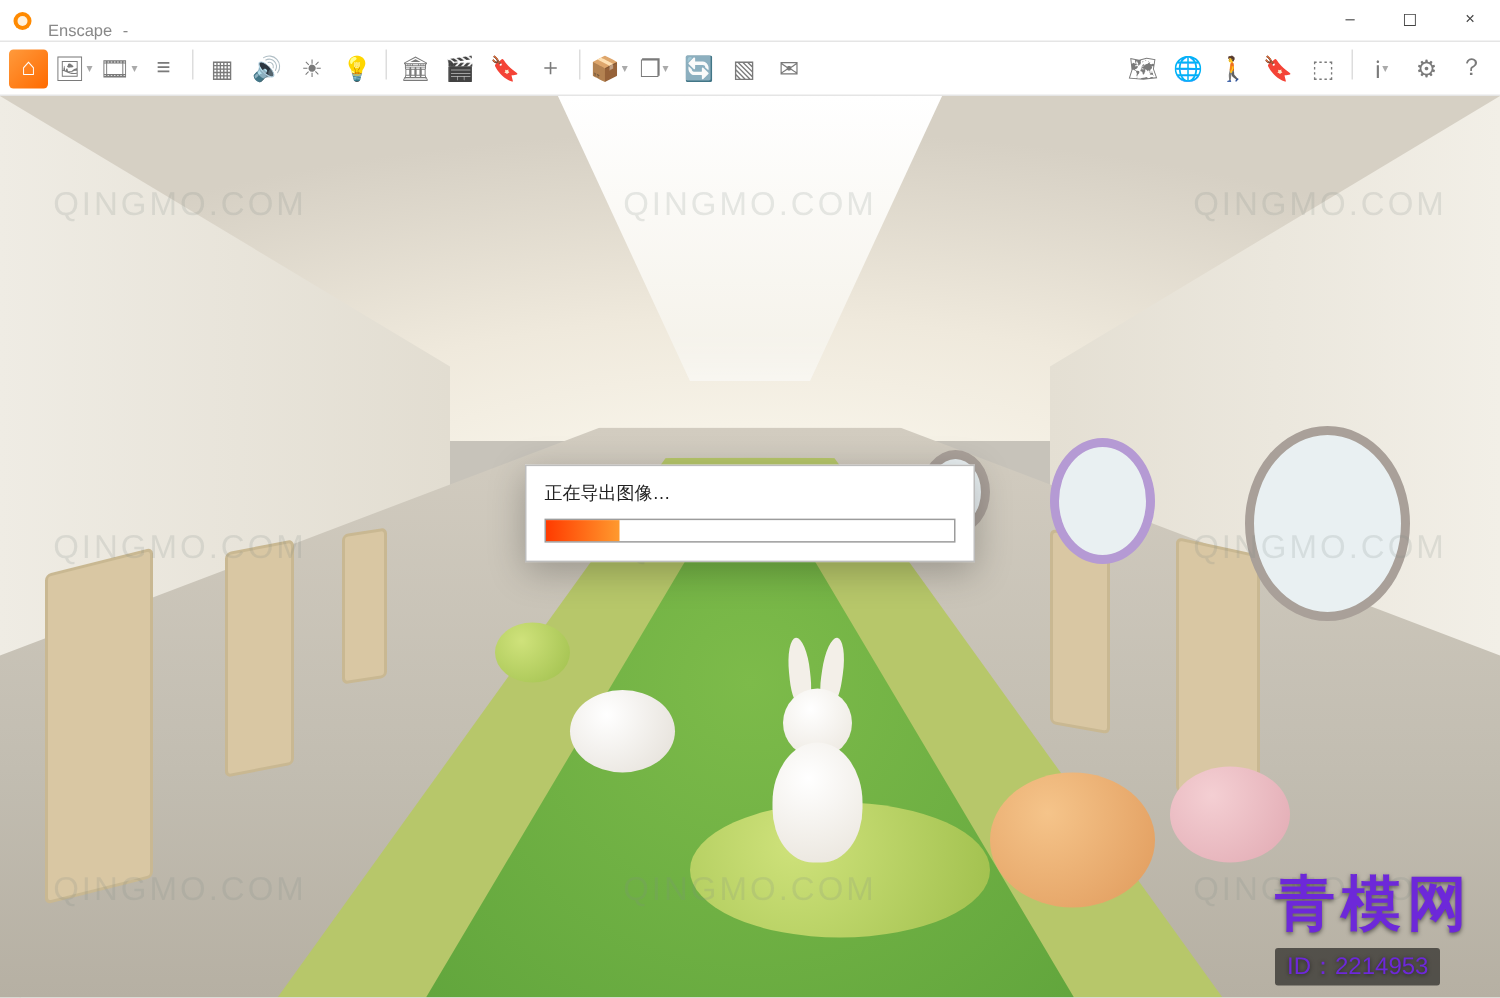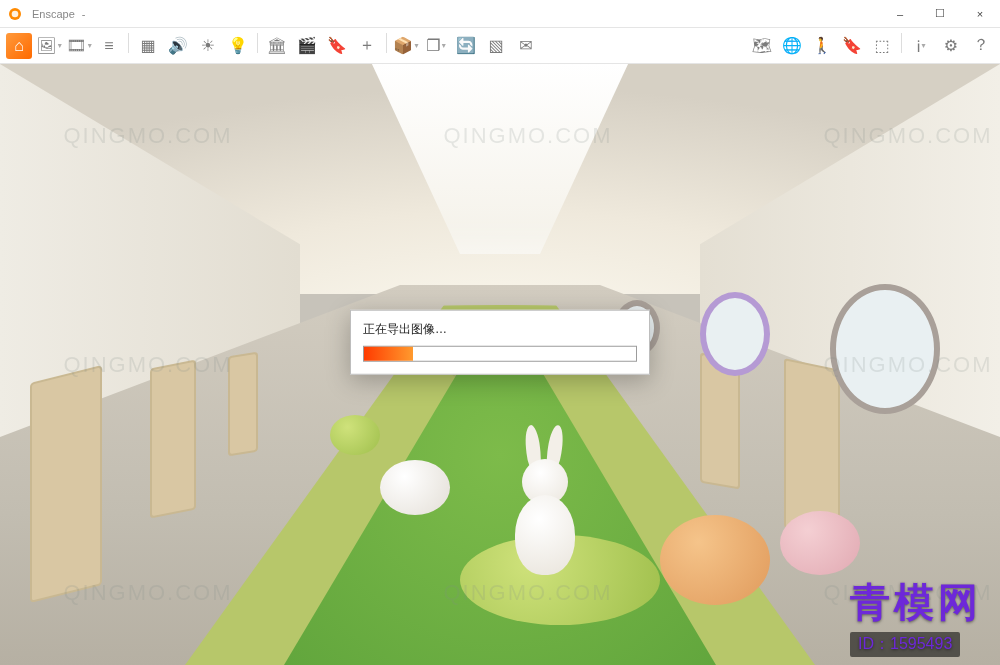--- a/index.html
+++ b/index.html
@@ -3,21 +3,21 @@
 <meta charset="utf-8">
 <style>
   * { margin: 0; padding: 0; box-sizing: border-box; }
   html, body { width: 1000px; height: 665px; overflow: hidden; font-family: "Microsoft YaHei", Arial, sans-serif; background: #f0f0f0; }
 
   
   .titlebar {
     height: 28px;
     background: #ffffff;
     display: flex;
-    align-items: center;
+    align-items: flex-end;
     border-bottom: 1px solid #e5e5e5;
     font-size: 11px;
     color: #666;
   }
   .titlebar .logo {
     width: 26px; height: 26px;
     display: flex; align-items: center; justify-content: center;
     margin-left: 2px;
   }
   .titlebar .logo svg { width: 16px; height: 16px; }
@@ -159,21 +159,20 @@
     pointer-events: none;
     opacity: .18;
     color: #808b87;
     font-size: 22px;
     letter-spacing: 2px;
   }
   .wm-tile span {
     position: absolute;
     transform: translate(-50%, -50%);
     white-space: nowrap;
-    margin-left: 28px;
   }
   .brand {
     position: absolute;
     right: 18px; bottom: 8px;
     text-align: left;
     color: #6d28d9;
     text-shadow: 0 1px 3px rgba(0,0,0,.5);
     pointer-events: none;
   }
   .brand .cn { font-size: 40px; font-weight: 600; letter-spacing: 4px; }
@@ -387,21 +386,21 @@
     <span style="left:12%; top:50%">QINGMO.COM</span>
     <span style="left:50%; top:50%">QINGMO.COM</span>
     <span style="left:88%; top:50%">QINGMO.COM</span>
     <span style="left:12%; top:88%">QINGMO.COM</span>
     <span style="left:50%; top:88%">QINGMO.COM</span>
     <span style="left:88%; top:88%">QINGMO.COM</span>
   </div>
 
   <div class="brand">
     <div class="cn">青模网</div>
-    <div class="id">ID：1595493</div>
+    <div class="id">ID：2214953</div>
   </div>
 
   <div class="dialog">
     <div class="title">正在导出图像…</div>
     <div class="bar">
       <div class="fill" style="width:18%"></div>
     </div>
   </div>
 
 </div>

